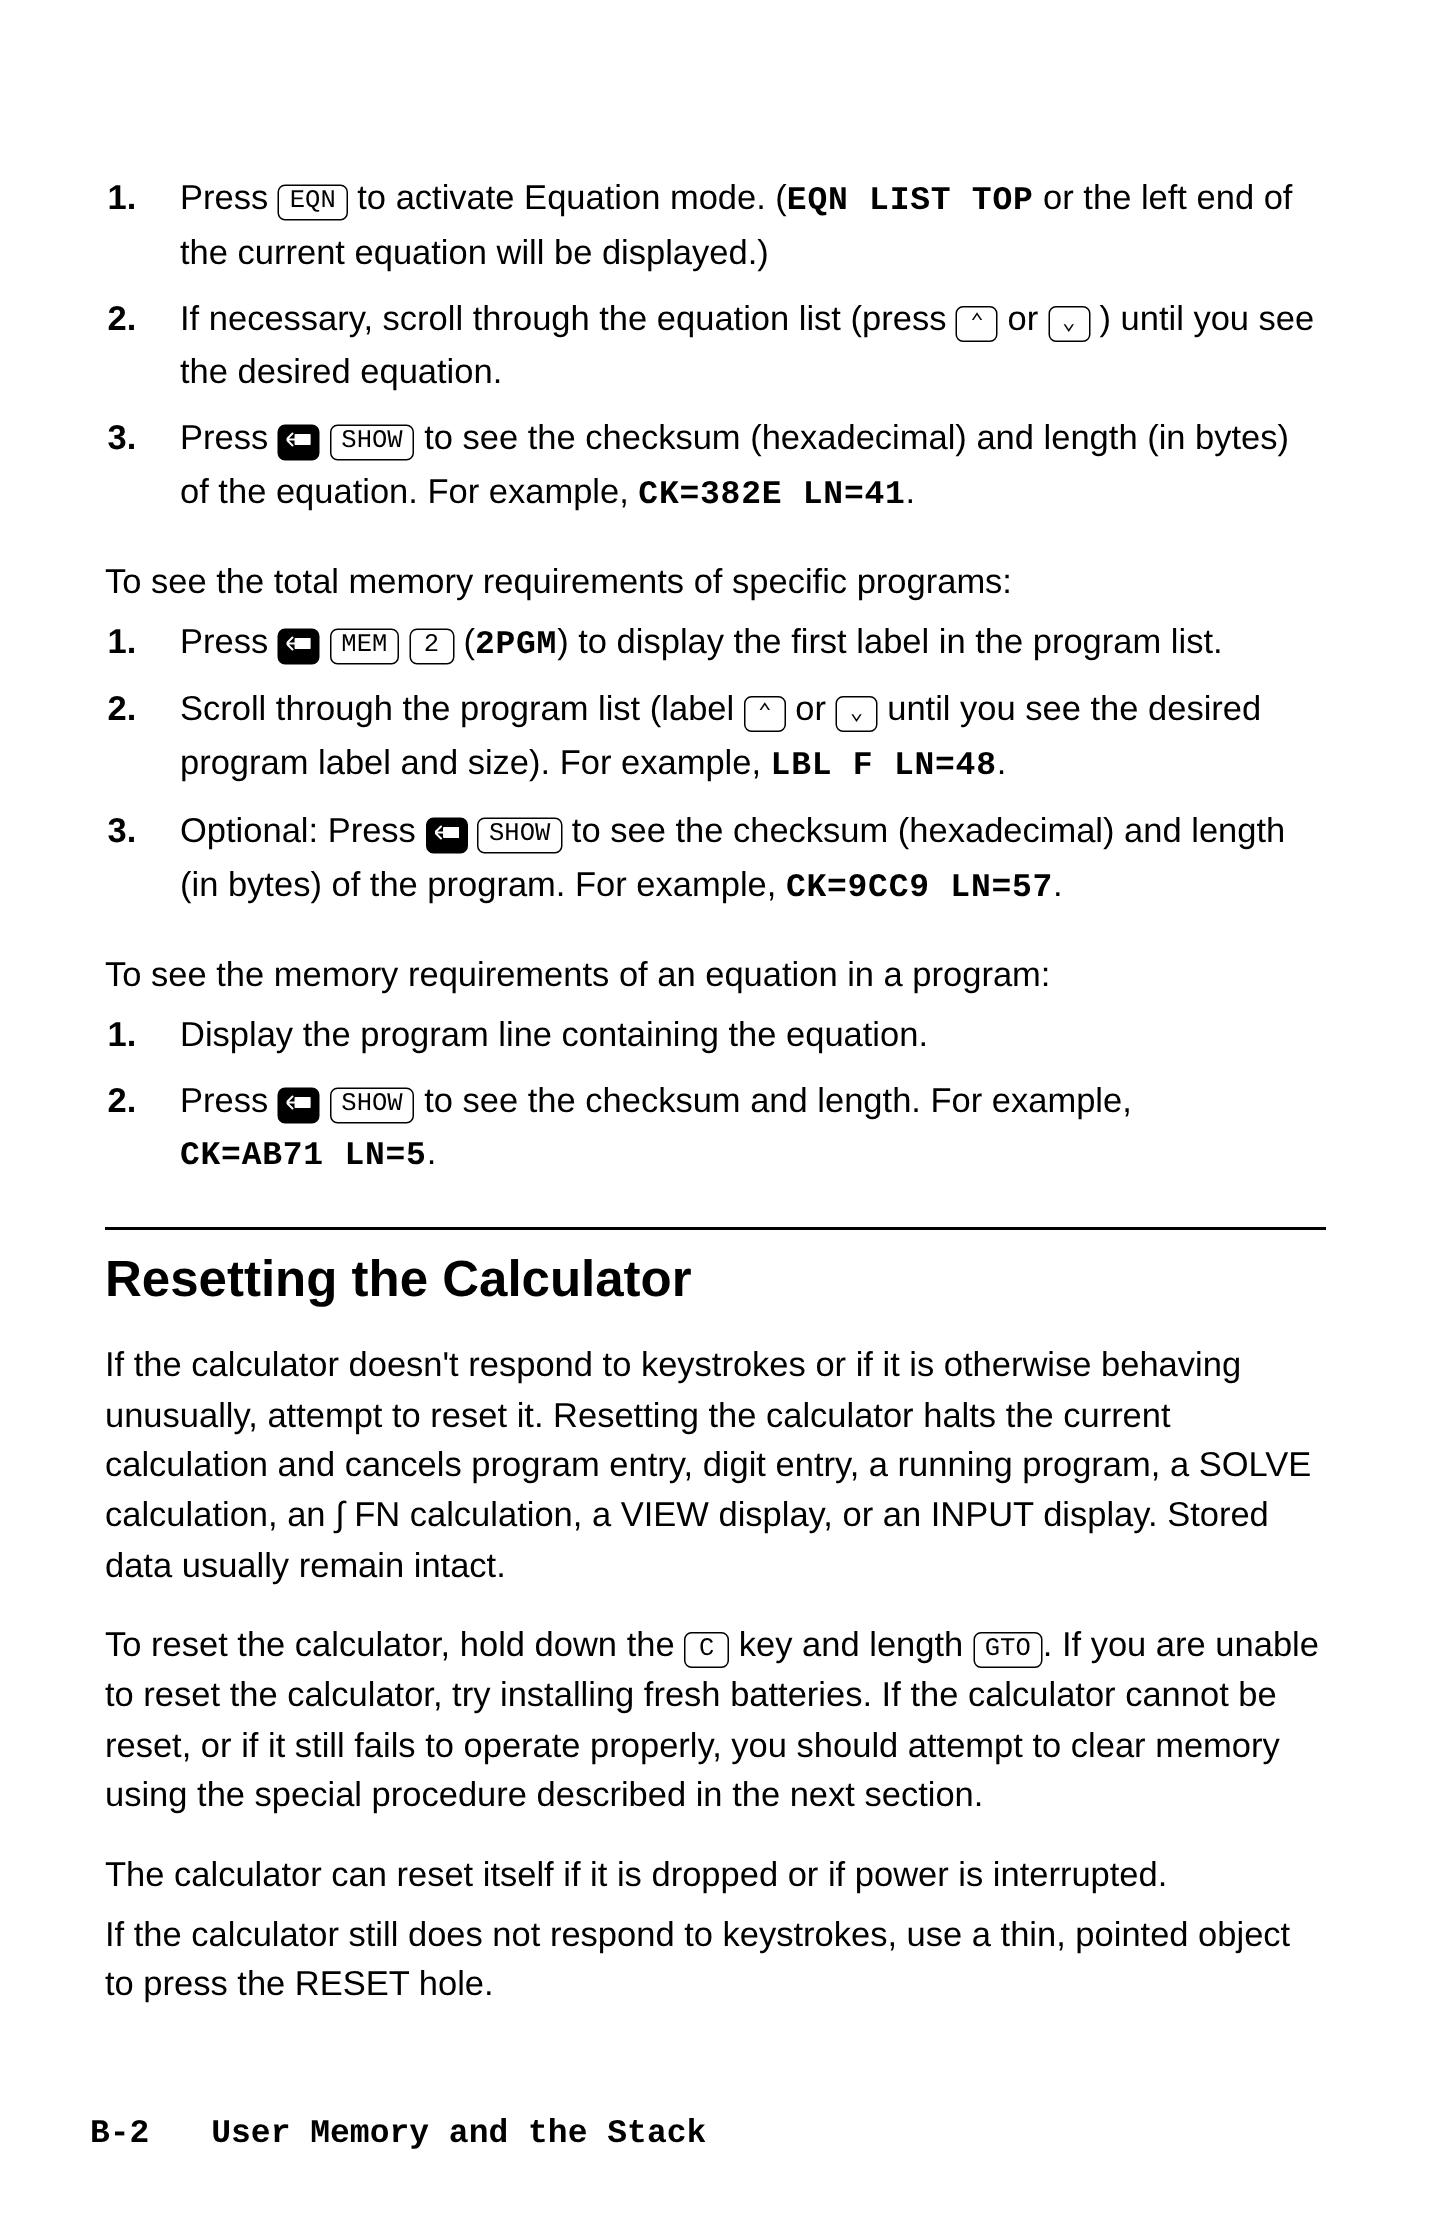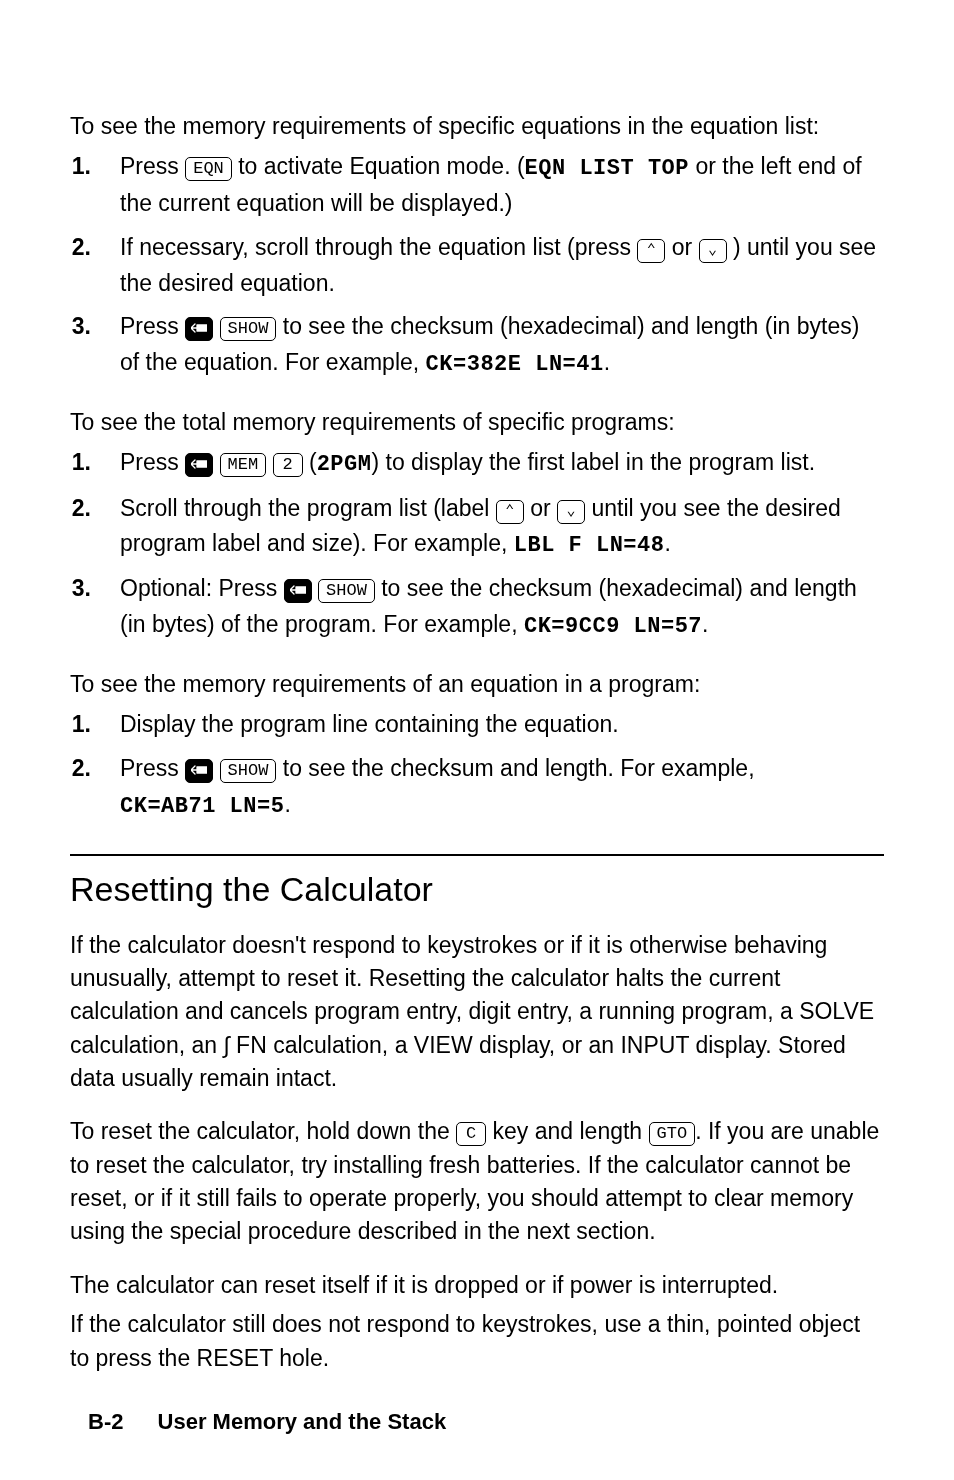--- a/index.html
+++ b/index.html
@@ -71,39 +71,39 @@
     letter-spacing: 0.5px;
     vertical-align: 0;
   }
   .hr {
     border: none;
     border-top: 2px solid #000;
     margin: 30px 0 14px 0;
   }
   h2.section {
     font-size: 34px;
-    font-weight: normal;
+    font-weight: bold;
     margin: 1px 0 20px 0;
   }
   .footer {
     position: absolute;
-    left: 88px;
+    left: 60px;
     bottom: 45px;
     font-size: 22px;
     font-weight: bold;
+    font-family: Liberation Mono, monospace;
   }
   .footer .pg { margin-right: 28px; }
   .gap { height: 14px; }
 </style>
 </head>
 <body>
 
 <div class="page">
 
-  <p>To see the memory requirements of specific equations in the equation list:</p>
   <ol>
     <li>
       <span>Press </span><span class="key">EQN</span><span> to activate Equation mode. (</span><span class="lcd">EQN LIST TOP</span><span> or the left end of the current equation will be displayed.)</span>
     </li>
     <li>
       <span>If necessary, scroll through the equation list (press </span><span class="key arrow">⌃</span><span> or </span><span class="key arrow">⌄</span><span> ) until you see the desired equation.</span>
     </li>
     <li>
       <span>Press </span><span class="key shift"><span class="shift-glyph"><svg width="16" height="10" viewBox="0 0 16 10">
               <path d="M0 5 L6 5 L6 2 L16 2 L16 8 L6 8 L6 5 Z M0 5 L4 1 M0 5 L4 9" fill="#fff" stroke="#fff" stroke-width="1.3" stroke-linejoin="round" stroke-linecap="round"></path>

